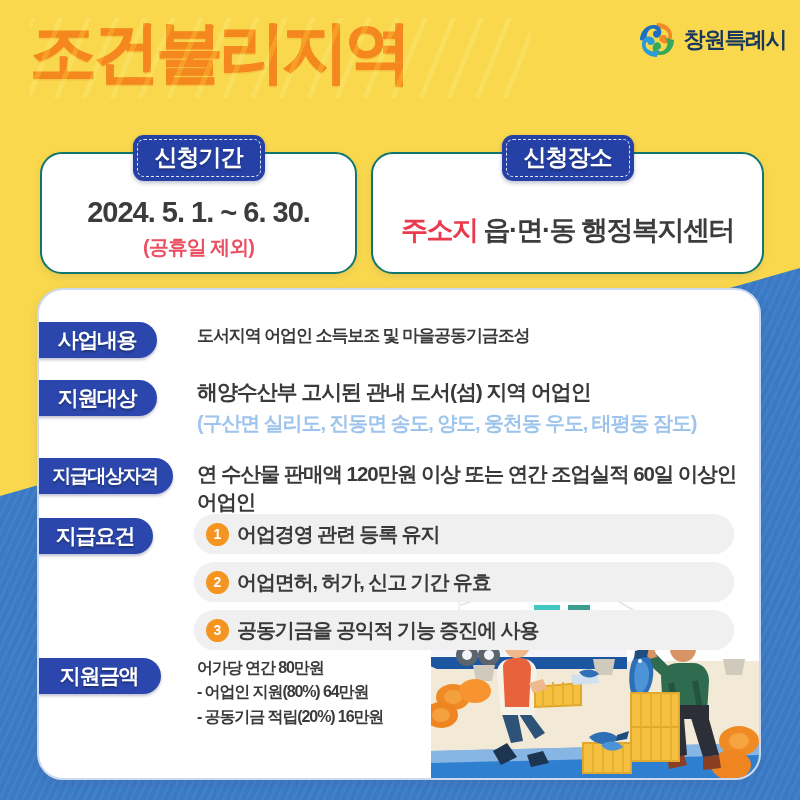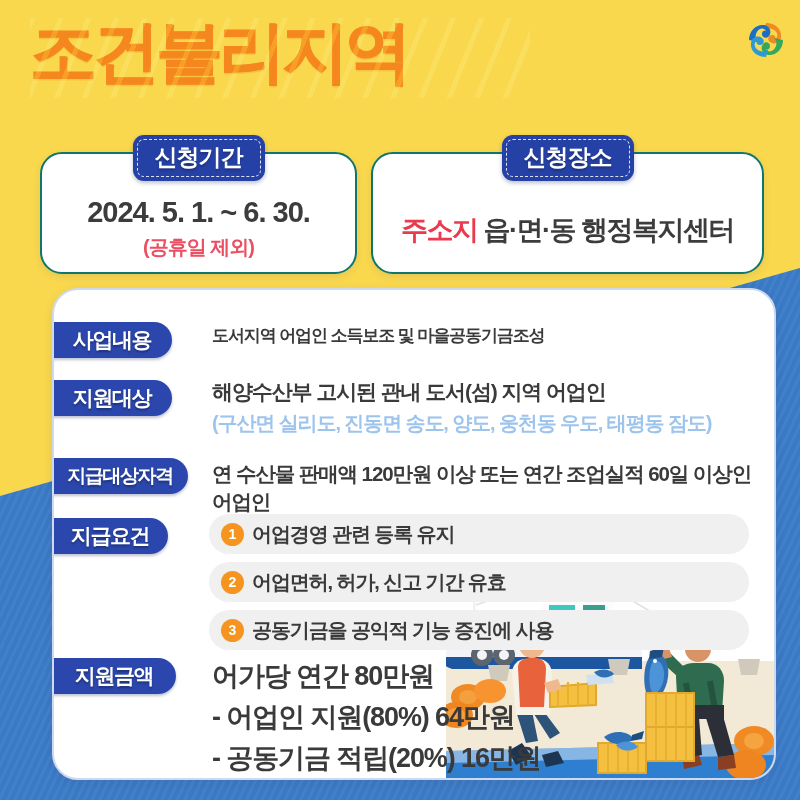--- a/index.html
+++ b/index.html
@@ -78,21 +78,21 @@
     font-size:20px;font-weight:700;color:#ea4f62;letter-spacing:-1px;
   }
   .place-line{
     position:absolute;left:0;right:0;top:58px;text-align:center;
     font-size:27px;font-weight:900;color:#3c3c3c;letter-spacing:-1.5px;white-space:nowrap;
   }
   .place-line .hl{color:#ea3b4e;}
 
   
   .card-main{
-    position:absolute;left:52px;top:288px;width:720px;height:488px;
+    position:absolute;left:37px;top:288px;width:720px;height:488px;
     background:#ffffff;border:2px solid #ccd9f0;border-radius:26px;
     box-shadow:0 3px 8px rgba(70,80,120,.16);overflow:hidden;
   }
 
   .illus{position:absolute;right:-2px;bottom:-2px;width:330px;height:215px;pointer-events:none;}
 
   .rows{position:absolute;left:0;top:0;width:720px;height:488px;}
 
   .tag{
     position:absolute;left:-2px;
@@ -107,21 +107,21 @@
   .tag.t2{top:90px;width:120px;}
   .tag.t3{top:168px;width:136px;font-size:19px;}
   .tag.t4{top:228px;width:116px;}
   .tag.t5{top:368px;width:124px;}
 
   .body-txt{position:absolute;color:#3a3a3a;letter-spacing:-1.1px;font-weight:700;}
   .b1{left:158px;top:34px;font-size:17px;}
   .b2{left:158px;top:88px;font-size:21px;font-weight:800;}
   .b2s{left:158px;top:120px;font-size:20px;color:#9dc4ec;font-weight:700;}
   .b3{left:158px;top:170px;font-size:20.5px;}
-  .b5{left:158px;top:366px;font-size:27px;line-height:1.52;}
+  .b5{left:158px;top:366px;font-size:16px;line-height:1.52;}
 
   .pill{
     position:absolute;left:155px;width:540px;height:40px;
     background:#f0f0f0;border-radius:20px;display:flex;align-items:center;
   }
   .pill.p1{top:224px;}
   .pill.p2{top:272px;}
   .pill.p3{top:320px;}
   .num{
     width:23px;height:23px;border-radius:50%;background:#f5941f;color:#fff;
@@ -144,20 +144,21 @@
 
     <div class="logo">
       <div class="logo-mark">
         <svg width="40" height="40" viewBox="0 0 40 40">
           <path d="M20 3 C29 3 36 9 35 17 C34 23 28 25 24 22 C21 20 22 15 26 15 C29 15 30 17 29 19 C33 17 32 11 26 9 C23 8 20 9 18 11 Z" fill="#f08a24"></path>
           <path d="M37 20 C37 29 30 36 22 35 C16 34 14 28 17 24 C19 21 24 22 24 26 C24 29 22 30 20 29 C22 33 28 32 30 26 C31 23 30 20 28 18 Z" fill="#35a85b"></path>
           <path d="M3 20 C3 11 10 4 18 5 C24 6 26 12 23 16 C21 19 16 18 16 14 C16 11 18 10 20 11 C18 7 12 8 10 14 C9 17 10 20 12 22 Z" fill="#1a6fc4"></path>
           <path d="M20 37 C11 37 4 31 5 23 C6 17 12 15 16 18 C19 20 18 25 14 25 C11 25 10 23 11 21 C7 23 8 29 14 31 C17 32 20 31 22 29 Z" fill="#2b9ad6"></path>
         </svg>
       </div>
+      <div class="logo-text">창원특례시</div>
     </div>
   </div>
 
   <div class="card card-period">
     <div class="chip">
       <span>신청기간</span>
     </div>
     <div class="period-line">2024. 5. 1. ~ 6. 30.</div>
     <div class="period-note">(공휴일 제외)</div>
   </div>

